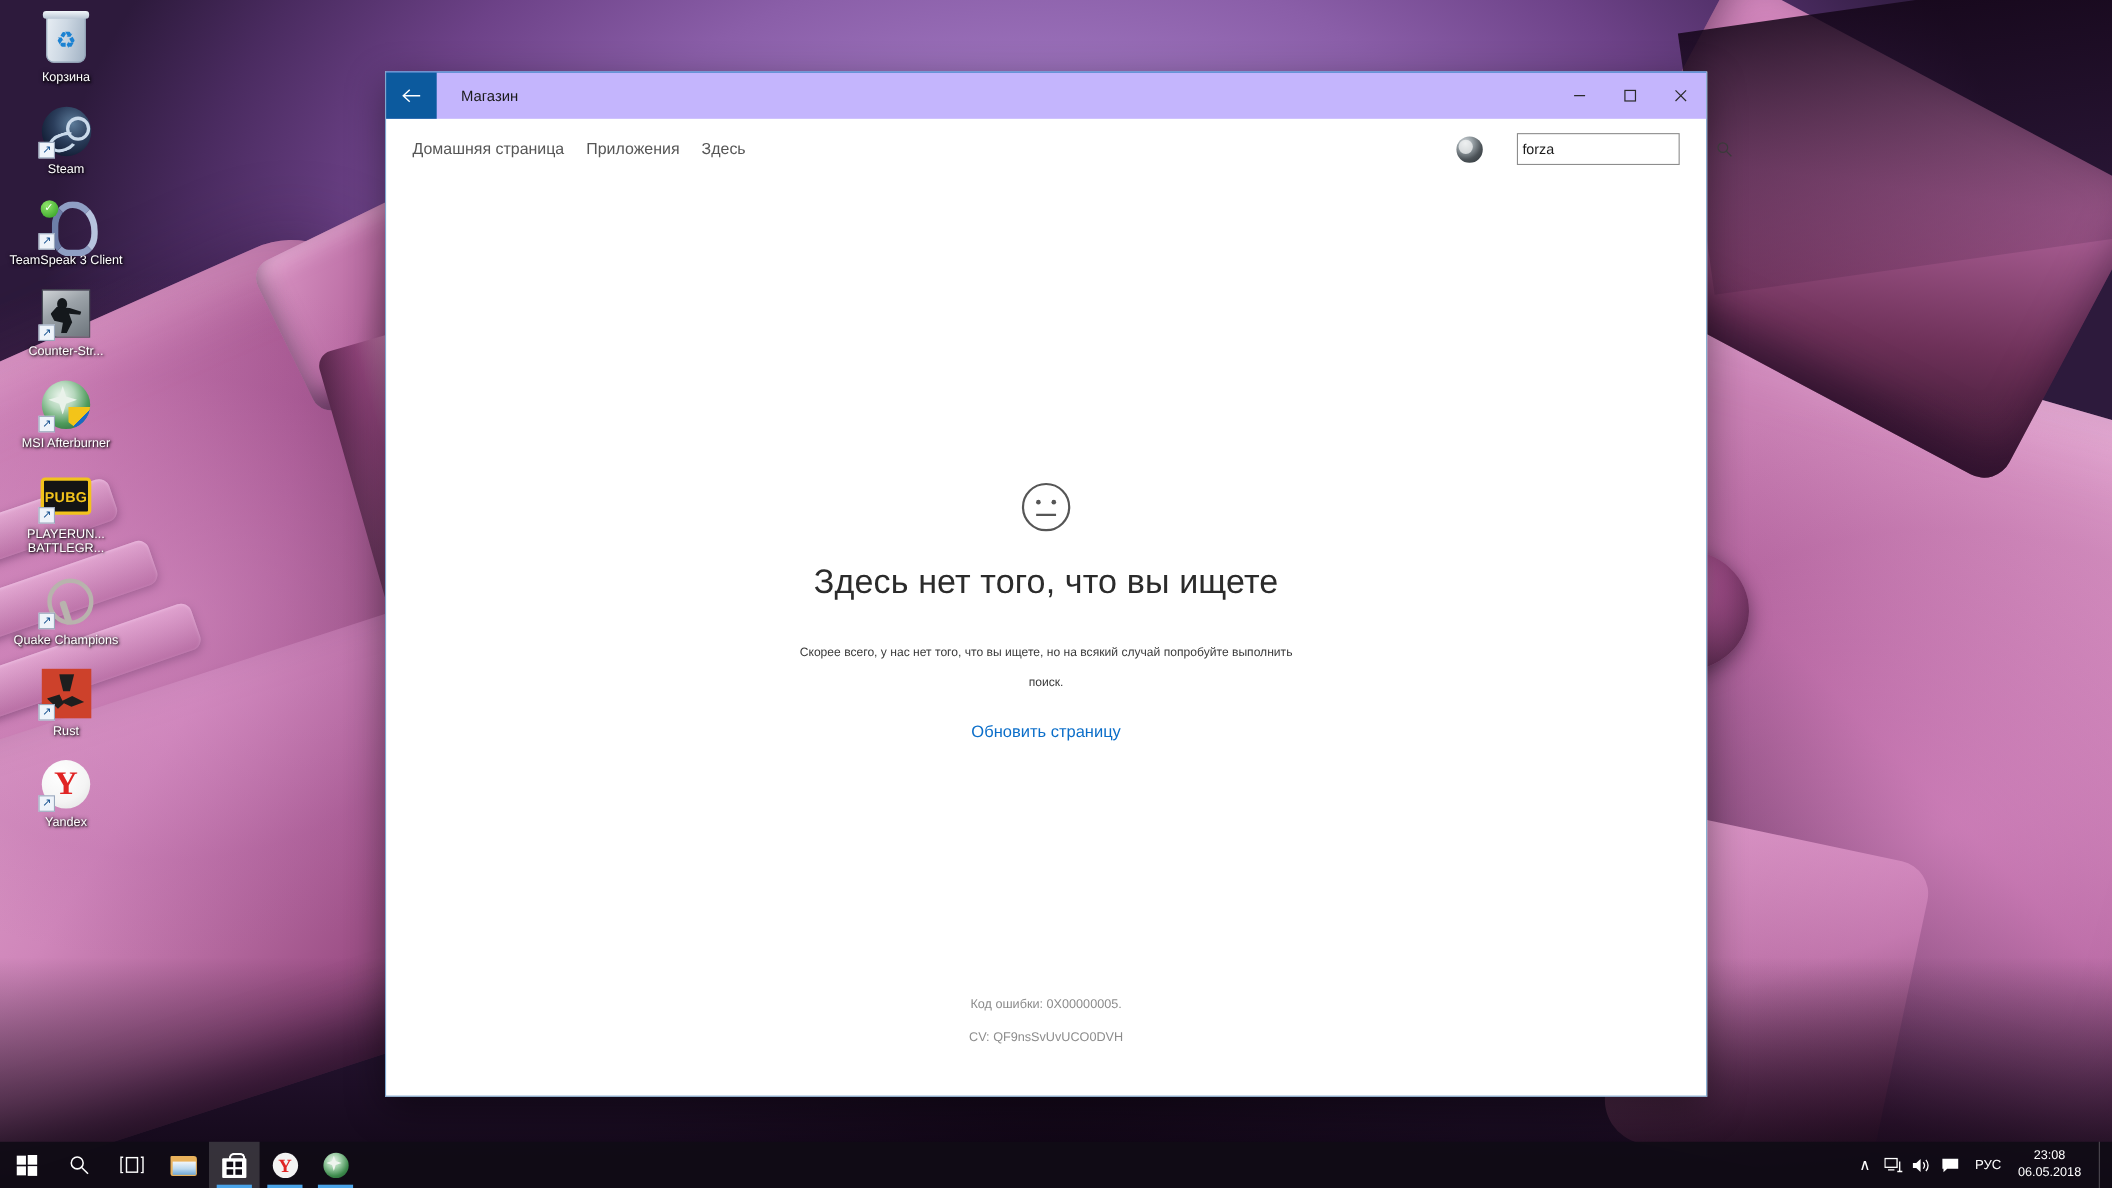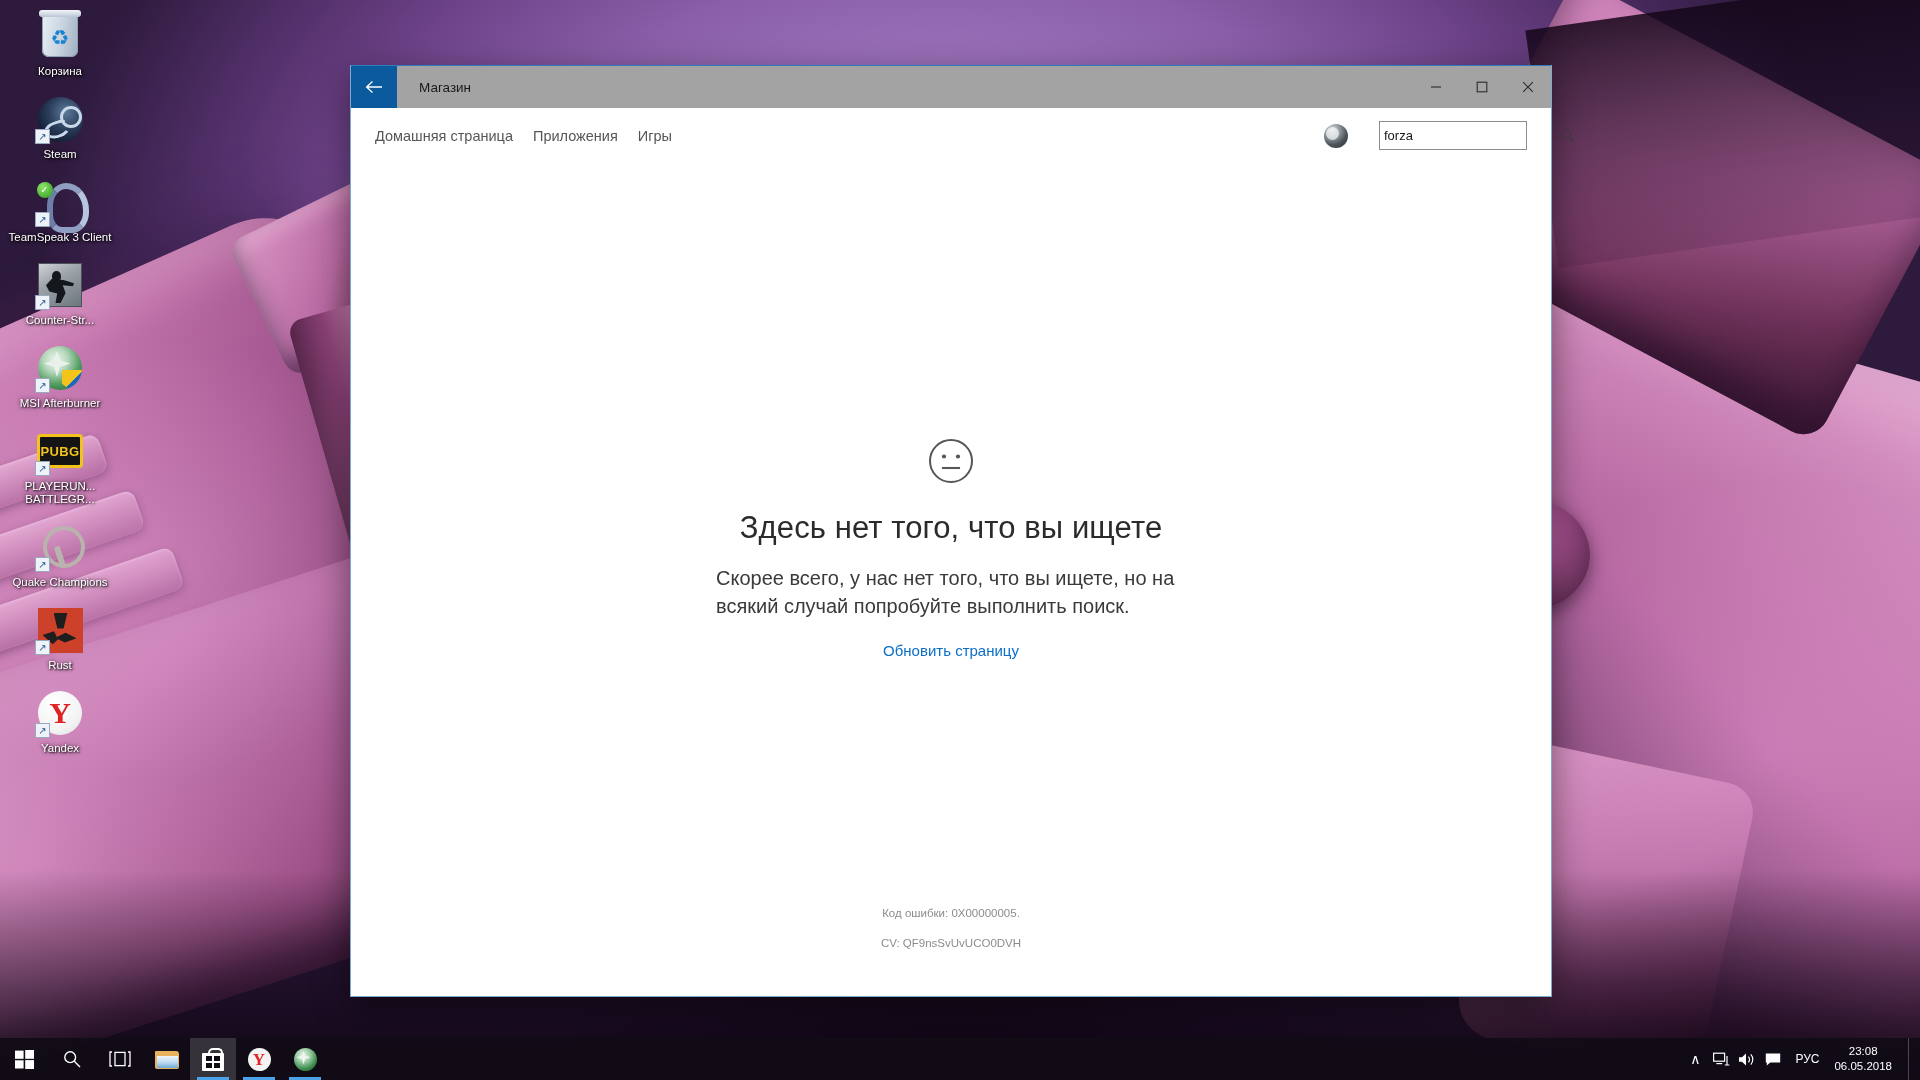--- a/index.html
+++ b/index.html
@@ -225,21 +225,21 @@
   }
 
   
   .window {
     position:absolute; left:350px; top:65px; width:1202px; height:932px;
     background:#fff; box-shadow:0 10px 34px rgba(0,0,0,.45);
     border:1px solid #7fa8cf; border-top:none;
     display:flex; flex-direction:column;
   }
   .titlebar {
-    height:43px; background:#a3a3a3; display:flex; align-items:stretch;
+    height:43px; background:#c4b5fd; display:flex; align-items:stretch;
     flex:0 0 43px; position:relative;
     border-top:1px solid #2b7dbf;
   }
   .back-btn {
     width:46px; background:#0c5a9e; display:flex; align-items:center; justify-content:center;
     cursor:pointer;
   }
   .back-btn svg { display:block; }
   .win-title {
     display:flex; align-items:center; padding-left:22px;
@@ -282,21 +282,21 @@
   .content {
     flex:1; position:relative; display:flex; flex-direction:column;
     align-items:center; padding-top:275px;
   }
   .face-icon { margin-bottom:22px; }
   .err-title {
     font-size:31px; font-weight:300; color:#2b2b2b; letter-spacing:.1px;
     font-family:"Liberation Sans", sans-serif;
   }
   .err-body {
-    margin-top:18px; font-size:20px; color:#3a3a3a; text-align:left;
+    margin-top:32px; font-size:11px; color:#3a3a3a; text-align:center;
     line-height:28px; max-width:470px;
   }
   .err-link {
     margin-top:22px; font-size:15px; color:#0b6ec9; cursor:pointer;
   }
   .err-footer {
     position:absolute; left:0; right:0; bottom:38px;
     text-align:center; color:#8c8c8c; font-size:11.5px; line-height:30px;
   }
 
@@ -509,21 +509,21 @@
             <path d="M1.2 1.2 L10.8 10.8 M10.8 1.2 L1.2 10.8" stroke="currentColor" stroke-width="1.1"></path>
           </svg>
         </div>
       </div>
     </div>
 
     <div class="navbar">
       <div class="nav-links">
         <div class="nav-link">Домашняя страница</div>
         <div class="nav-link">Приложения</div>
-        <div class="nav-link">Игры</div>
+        <div class="nav-link">Здесь</div>
       </div>
       <div class="nav-right">
         <div class="avatar"></div>
         <div class="searchbox">
           <input type="text" value="forza" placeholder="Поиск" style="">
           <span class="search-icon">
             <svg width="15" height="15" viewBox="0 0 15 15">
               <circle cx="6.2" cy="6.2" r="4.4" stroke="#3a3a3a" stroke-width="1.1" fill="none"></circle>
               <path d="M9.6 9.6 L14 14" stroke="#3a3a3a" stroke-width="1.1"></path>
             </svg>

